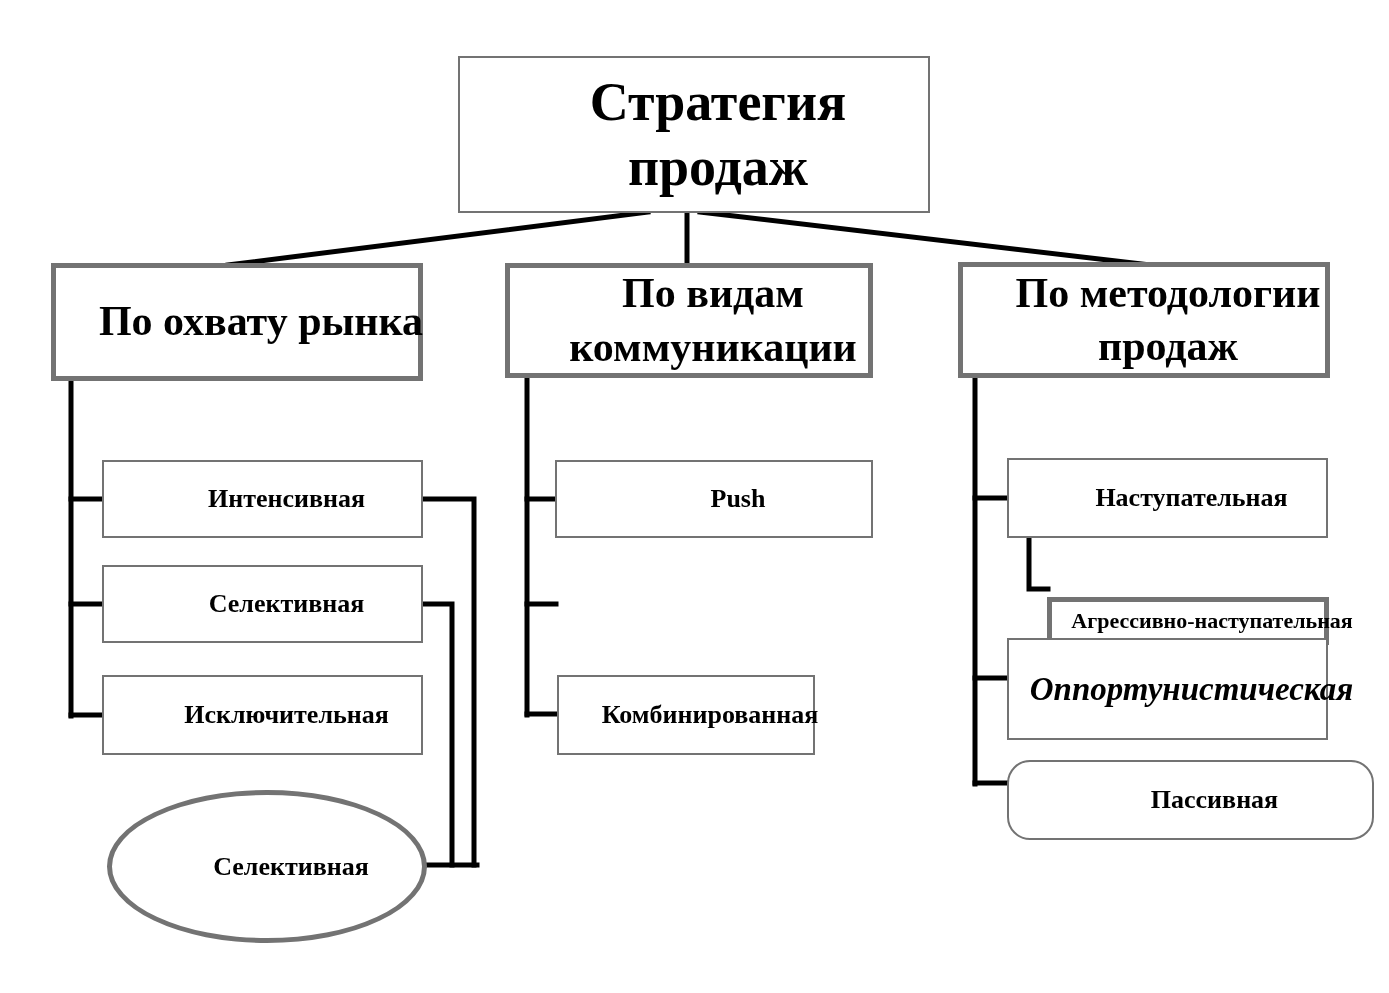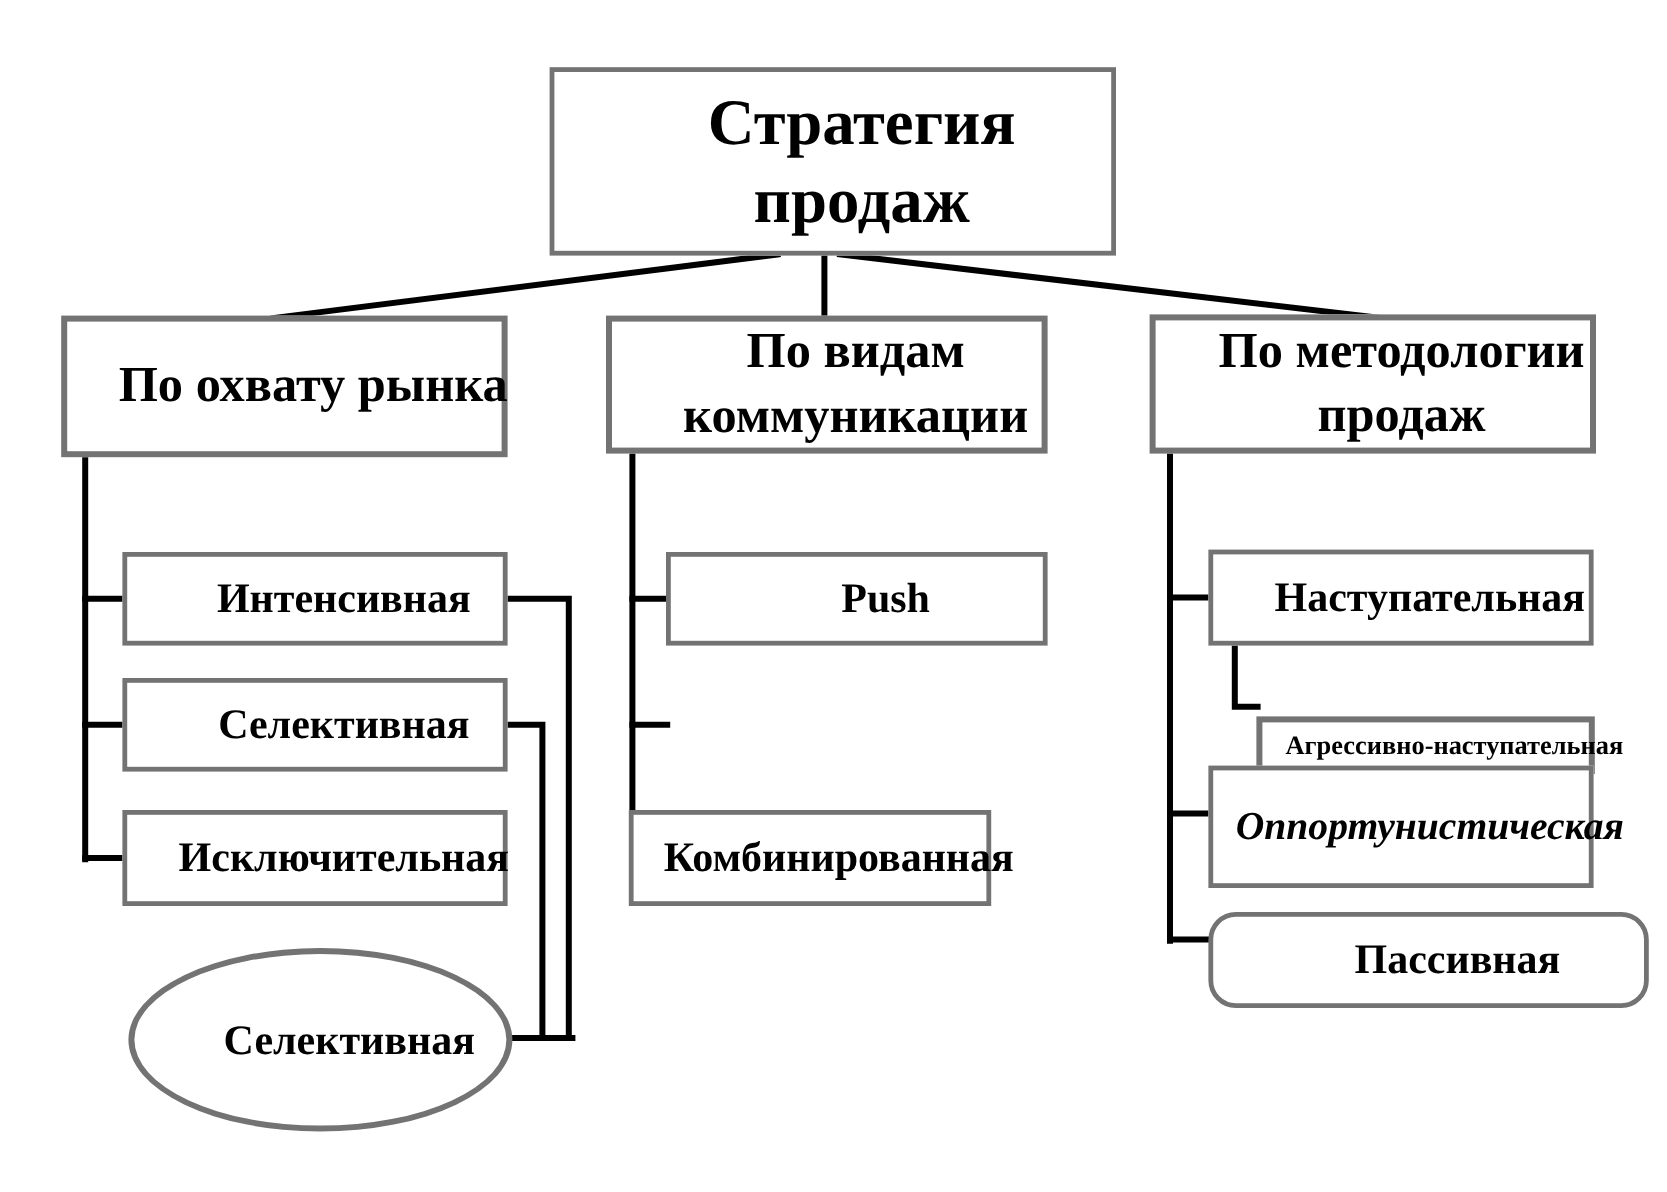--- a/index.html
+++ b/index.html
@@ -9,34 +9,34 @@
     background:#ffffff;
     font-family:"Liberation Serif","DejaVu Serif",serif;
     font-weight:bold;
     color:#000000;
     overflow:hidden;
   }
   .connectors{position:absolute;left:0;top:0;width:1389px;height:993px;}
   .box{
     position:absolute;
     box-sizing:border-box;
-    border:4px solid #737373;
+    border:2px solid #737373;
     background:#ffffff;
     display:flex;
     align-items:center;
     justify-content:center;
     text-align:center;
     white-space:nowrap;
     padding-left:48px;
   }
   .ellipse{border-radius:50%;border-width:5px;}
   .thin{border-width:5px;}
   .fs-root{font-size:54px;line-height:1.2;}
   .fs-header{font-size:42px;line-height:1.27;}
-  .fs-item{font-size:35px;}
+  .fs-item{font-size:26px;}
   .fs-fit{font-size:33px;}
   .fs-sub{font-size:22px;margin-top:32px;}
   .line{display:block;}
 </style>
 </head>
 <body>
 
 <div class="canvas">
 
   <svg class="connectors" viewBox="0 0 1389 993" xmlns="http://www.w3.org/2000/svg">
@@ -84,21 +84,21 @@
   <div class="box fs-item" style="left:102px;top:675px;width:321px;height:80px;">Исключительная</div>
   <div class="box fs-item ellipse" style="left:107px;top:790px;width:320px;height:153px;">Селективная</div>
 
   <div class="box fs-header thin" style="left:505px;top:263px;width:368px;height:115px;">
     <div>
       <span class="line">По видам</span>
       <span class="line">коммуникации</span>
     </div>
   </div>
   <div class="box fs-item" style="left:555px;top:460px;width:318px;height:78px;">Push</div>
-  <div class="box fs-item" style="left:524px;top:675px;width:302px;height:80px;">Комбинированная</div>
+  <div class="box fs-item" style="left:557px;top:675px;width:258px;height:80px;">Комбинированная</div>
 
   <div class="box fs-header thin" style="left:958px;top:262px;width:372px;height:116px;">
     <div>
       <span class="line">По методологии</span>
       <span class="line">продаж</span>
     </div>
   </div>
   <div class="box fs-item" style="left:1007px;top:458px;width:321px;height:80px;">Наступательная</div>
   <div class="box fs-sub thin" style="left:1047px;top:565px;width:282px;height:48px;">Агрессивно-наступательная</div>
   <div class="box fs-fit" style="left:1007px;top:638px;width:321px;height:102px;font-style:italic;">Оппортунистическая</div>

